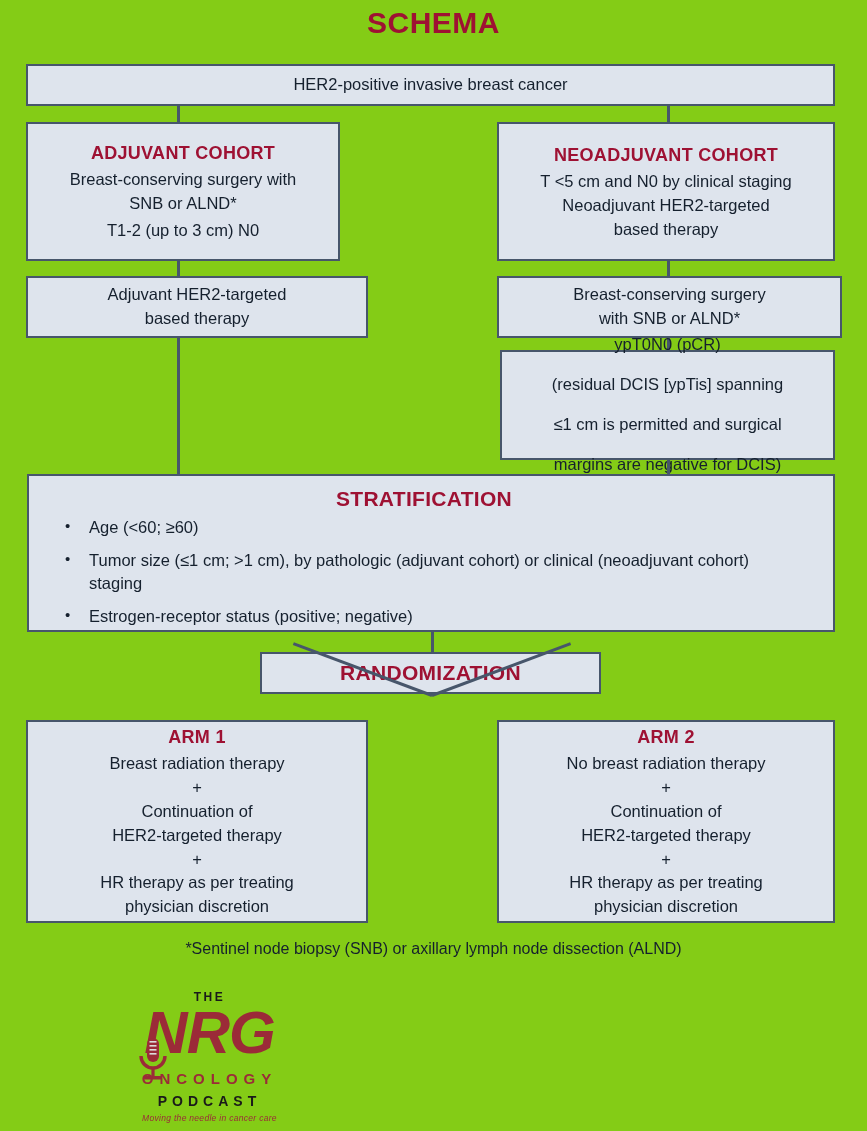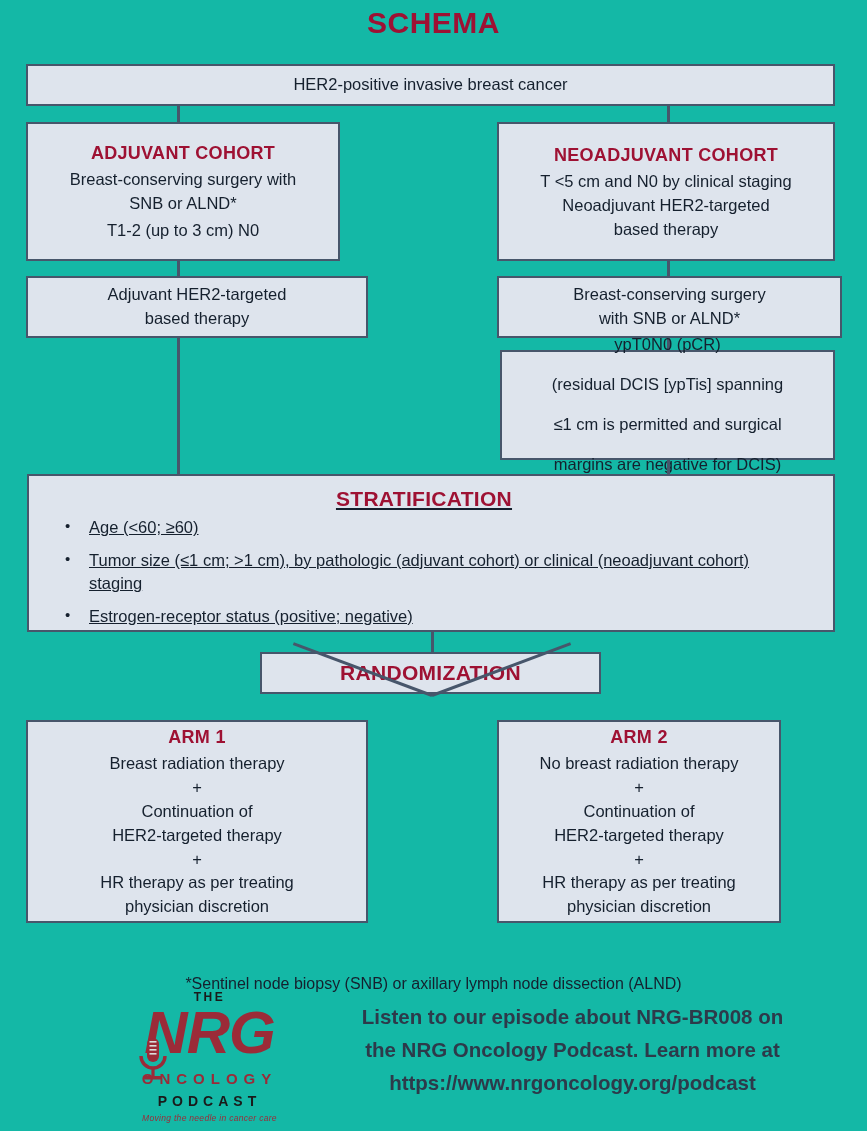--- a/index.html
+++ b/index.html
@@ -9,21 +9,21 @@
   }
   body {
     font-family: "Liberation Sans", sans-serif;
     color: #1b2430;
   }
   #page {
     position: relative;
     width: 867px;
     height: 1131px;
     overflow: hidden;
-    background: #14b8a6;
+    background: #84cc16;
   }
 
   
   .schema-title {
     position: absolute;
     left: 0;
     top: 6px;
     width: 867px;
     text-align: center;
     font-size: 30px;
@@ -69,21 +69,20 @@
     height: 3px;
     background: #47566b;
     transform-origin: 0 50%;
   }
 
   
   #stratification {
     display: block;
     text-align: left;
     padding: 8px 28px 10px 14px;
-    text-decoration: underline;
   }
   #stratification .strat-title {
     text-align: center;
     font-weight: bold;
     color: #9e1133;
     font-size: 21px;
     letter-spacing: 0.3px;
     margin-bottom: 2px;
   }
   #stratification ul {
@@ -117,21 +116,20 @@
 
   
   .footnote {
     position: absolute;
     left: 0;
     top: 940px;
     width: 867px;
     text-align: center;
     font-size: 16px;
     color: #15202e;
-    margin-top: 35px;
   }
 
   
   .footer-text {
     position: absolute;
     left: 300px;
     top: 1000px;
     width: 545px;
     text-align: center;
     font-size: 20.5px;
@@ -280,21 +278,21 @@
     <span class="hdr">ARM 1</span>
     <span class="line">Breast radiation therapy</span>
     <span class="line">+</span>
     <span class="line">Continuation of</span>
     <span class="line">HER2-targeted therapy</span>
     <span class="line">+</span>
     <span class="line">HR therapy as per treating</span>
     <span class="line">physician discretion</span>
   </div>
 
-  <div class="box" id="arm2" style="left:497px; top:720px; width:284px; height:203px;">
+  <div class="box" id="arm2" style="left:497px; top:720px; width:338px; height:203px;">
     <span class="hdr">ARM 2</span>
     <span class="line">No breast radiation therapy</span>
     <span class="line">+</span>
     <span class="line">Continuation of</span>
     <span class="line">HER2-targeted therapy</span>
     <span class="line">+</span>
     <span class="line">HR therapy as per treating</span>
     <span class="line">physician discretion</span>
   </div>
 
@@ -311,19 +309,14 @@
       <rect x="13.5" y="17" width="7" height="1.6" fill="#dcdcdc"></rect>
       <path d="M5 20 a12 12 0 0 0 24 0" fill="none" stroke="#9b2b38" stroke-width="3.4"></path>
       <rect x="15.4" y="31" width="3.2" height="9" fill="#9b2b38"></rect>
       <rect x="8" y="40" width="18" height="3.4" rx="1.5" fill="#9b2b38"></rect>
     </svg>
     <div class="logo-onc">ONCOLOGY</div>
     <div class="logo-pod">PODCAST</div>
     <div class="logo-tag">Moving the needle in cancer care</div>
   </div>
 
-  <div class="footer-text">
-    <div>Listen to our episode about NRG-BR008 on</div>
-    <div>the NRG Oncology Podcast. Learn more at</div>
-    <div>https://www.nrgoncology.org/podcast</div>
-  </div>
 
 </div>
 
 </body></html>

